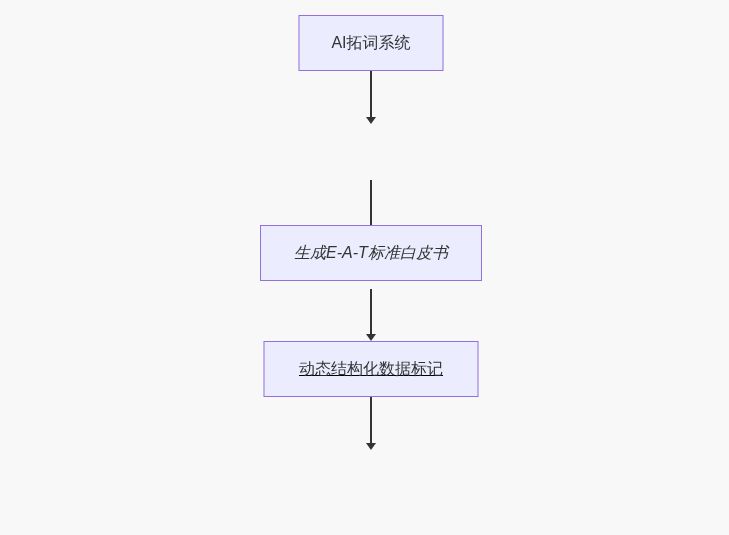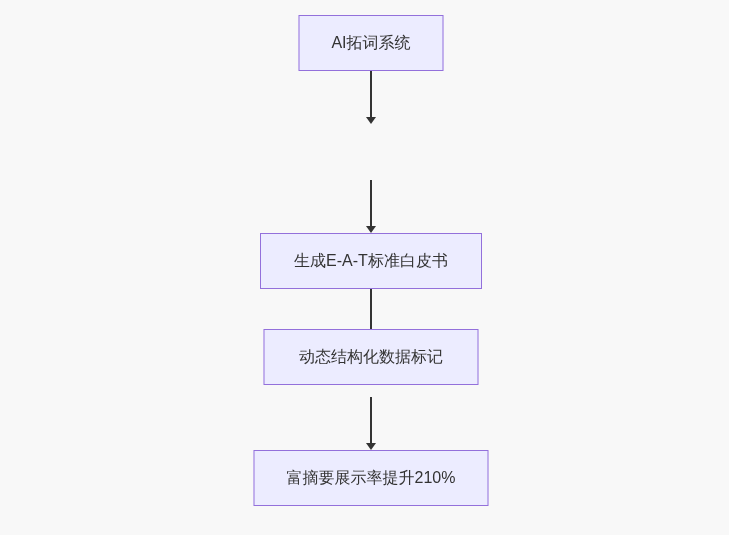--- a/index.html
+++ b/index.html
@@ -74,35 +74,32 @@
     <div class="arrow-line"></div>
     <div class="arrowhead"></div>
   </div>
 
 
   <div class="connector" style="top:180px; height:53px;">
     <div class="arrow-line"></div>
     <div class="arrowhead"></div>
   </div>
 
-  <div class="node" style="top:233px; width:222px;">
+  <div class="node" style="top:225px; width:222px;font-style:italic;">
     <span class="node-label">生成E-A-T标准白皮书</span>
   </div>
 
   <div class="connector" style="top:289px; height:52px;">
     <div class="arrow-line"></div>
     <div class="arrowhead"></div>
   </div>
 
-  <div class="node" style="top:329px; width:215px;">
+  <div class="node" style="top:341px; width:215px;text-decoration:underline;">
     <span class="node-label">动态结构化数据标记</span>
   </div>
 
   <div class="connector" style="top:397px; height:53px;">
     <div class="arrow-line"></div>
     <div class="arrowhead"></div>
   </div>
 
-  <div class="node" style="top:450px; width:235px;">
-    <span class="node-label">富摘要展示率提升210%</span>
-  </div>
 
 </div>
 
 </body></html>

